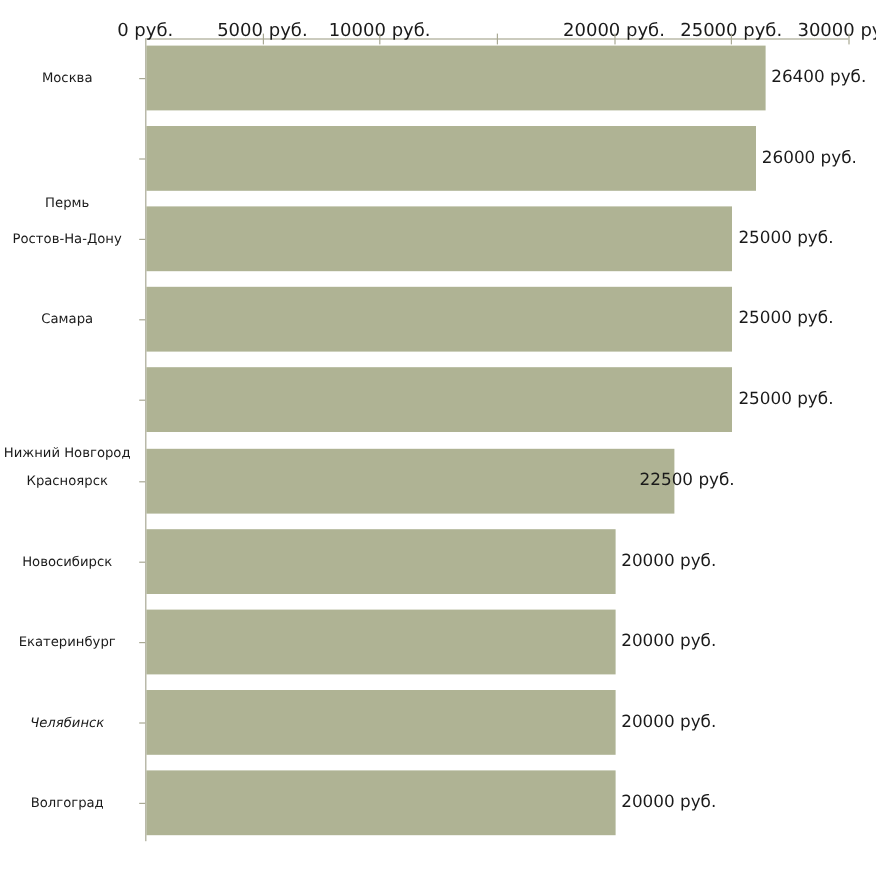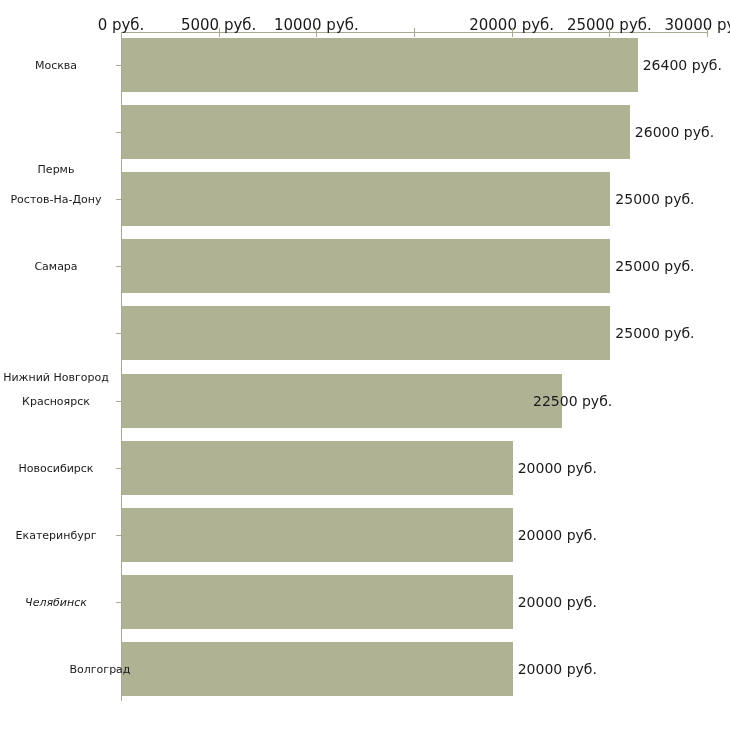--- a/index.html
+++ b/index.html
@@ -147,17 +147,17 @@
       <div class="bar" style="left: 122px; top: 507.7px; width: 390.667px; height: 54px; background: rgb(175, 179, 148);"></div>
       <div class="y-tick-mark" style="left: 116px; top: 534.7px;"></div>
       <div class="cat-label" style="left: 0px; width: 112px; top: 534.7px;">Екатеринбург</div>
       <div class="bar-value-label" style="left: 517.667px; top: 534.7px;">20000 руб.</div>
       <div class="bar" style="left: 122px; top: 574.8px; width: 390.667px; height: 54px; background: rgb(175, 179, 148);"></div>
       <div class="y-tick-mark" style="left: 116px; top: 601.8px;"></div>
       <div class="cat-label" style="left: 0px; width: 112px; top: 601.8px; font-style: italic;">Челябинск</div>
       <div class="bar-value-label" style="left: 517.667px; top: 601.8px;">20000 руб.</div>
       <div class="bar" style="left: 122px; top: 641.9px; width: 390.667px; height: 54px; background: rgb(175, 179, 148);"></div>
       <div class="y-tick-mark" style="left: 116px; top: 668.9px;"></div>
-      <div class="cat-label" style="left: 0px; width: 112px; top: 668.9px; padding-left: 44px;">Волгоград</div>
+      <div class="cat-label" style="left: 0px; width: 112px; top: 668.9px;">Волгоград</div>
       <div class="bar-value-label" style="left: 517.667px; top: 668.9px;">20000 руб.</div>
     </div>
 
 </div>
 
 </body></html>

